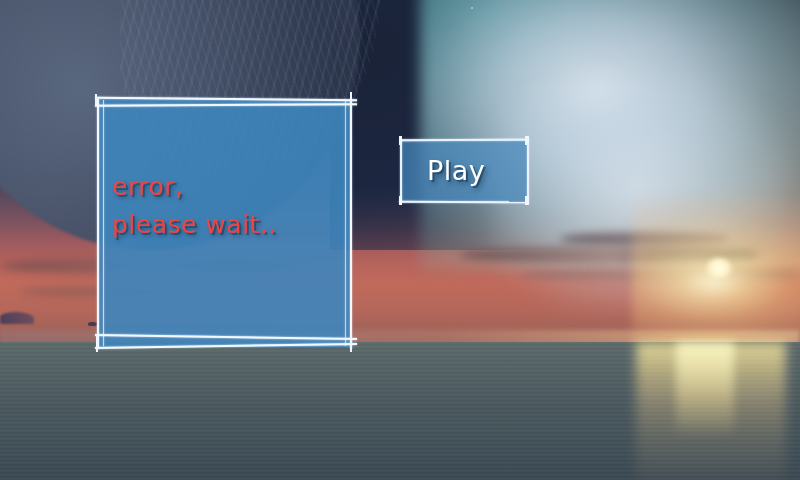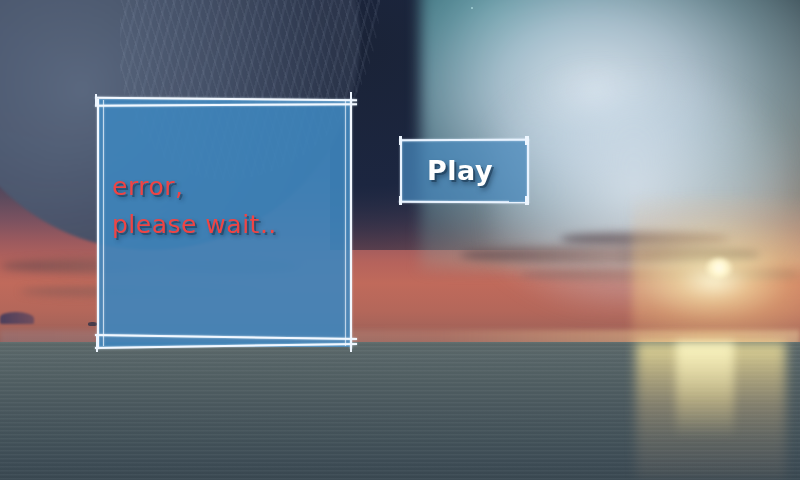--- a/index.html
+++ b/index.html
@@ -211,21 +211,21 @@
   .pb-tick{position:absolute;background:#eef6ff;}
   .pbt1{left:399px;top:136px;width:3px;height:9px;}
   .pbt2{left:525px;top:136px;width:4px;height:9px;}
   .pbt3{left:399px;top:196px;width:3px;height:9px;}
   .pbt4{left:525px;top:196px;width:4px;height:9px;}
 
   #play-label{
     position:absolute;left:427px;top:155px;
     color:#ffffff;
     font-family:"DejaVu Sans",sans-serif;
-    font-weight:bold;
+    font-weight:normal;
     font-size:27px;
     letter-spacing:.5px;
     text-shadow:2px 2px 0 rgba(26,56,84,.6), 3px 4px 5px rgba(18,38,60,.5);
   }
 </style>
 </head>
 <body>
 
 <div id="app">
 

